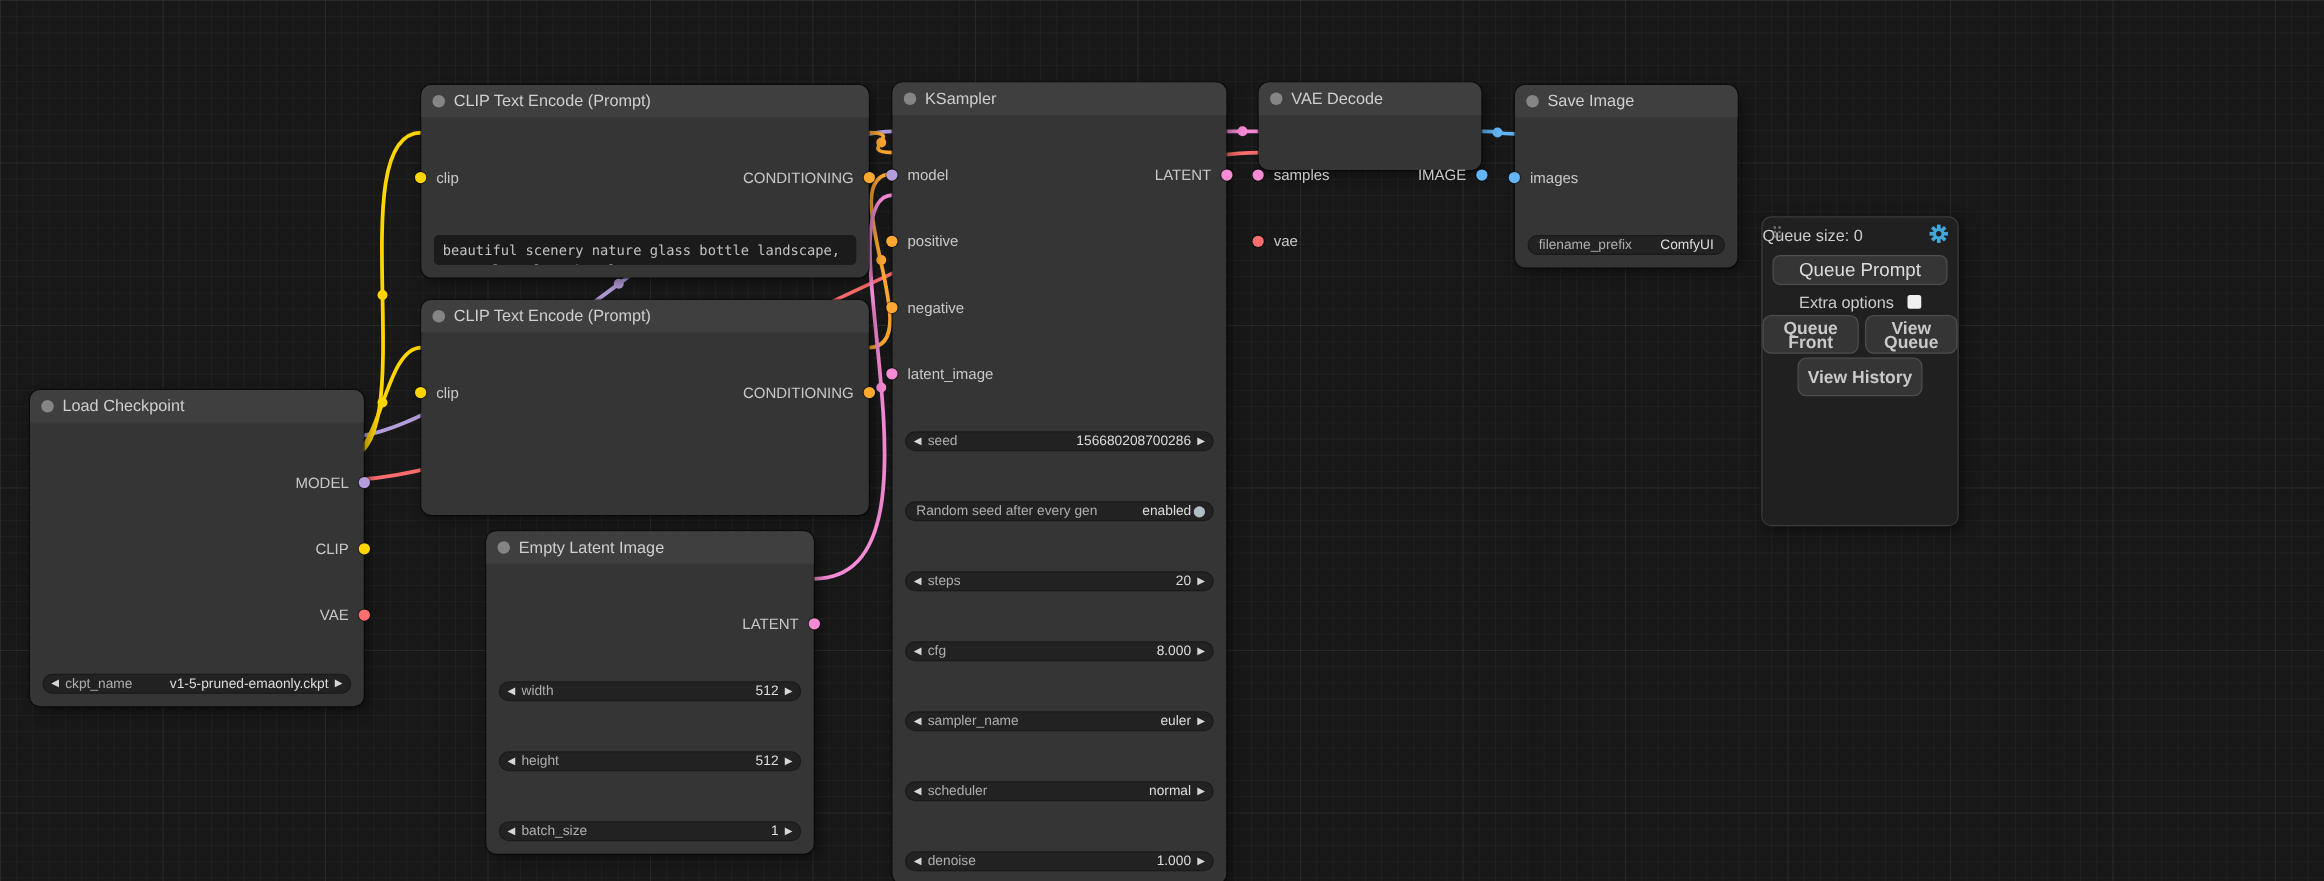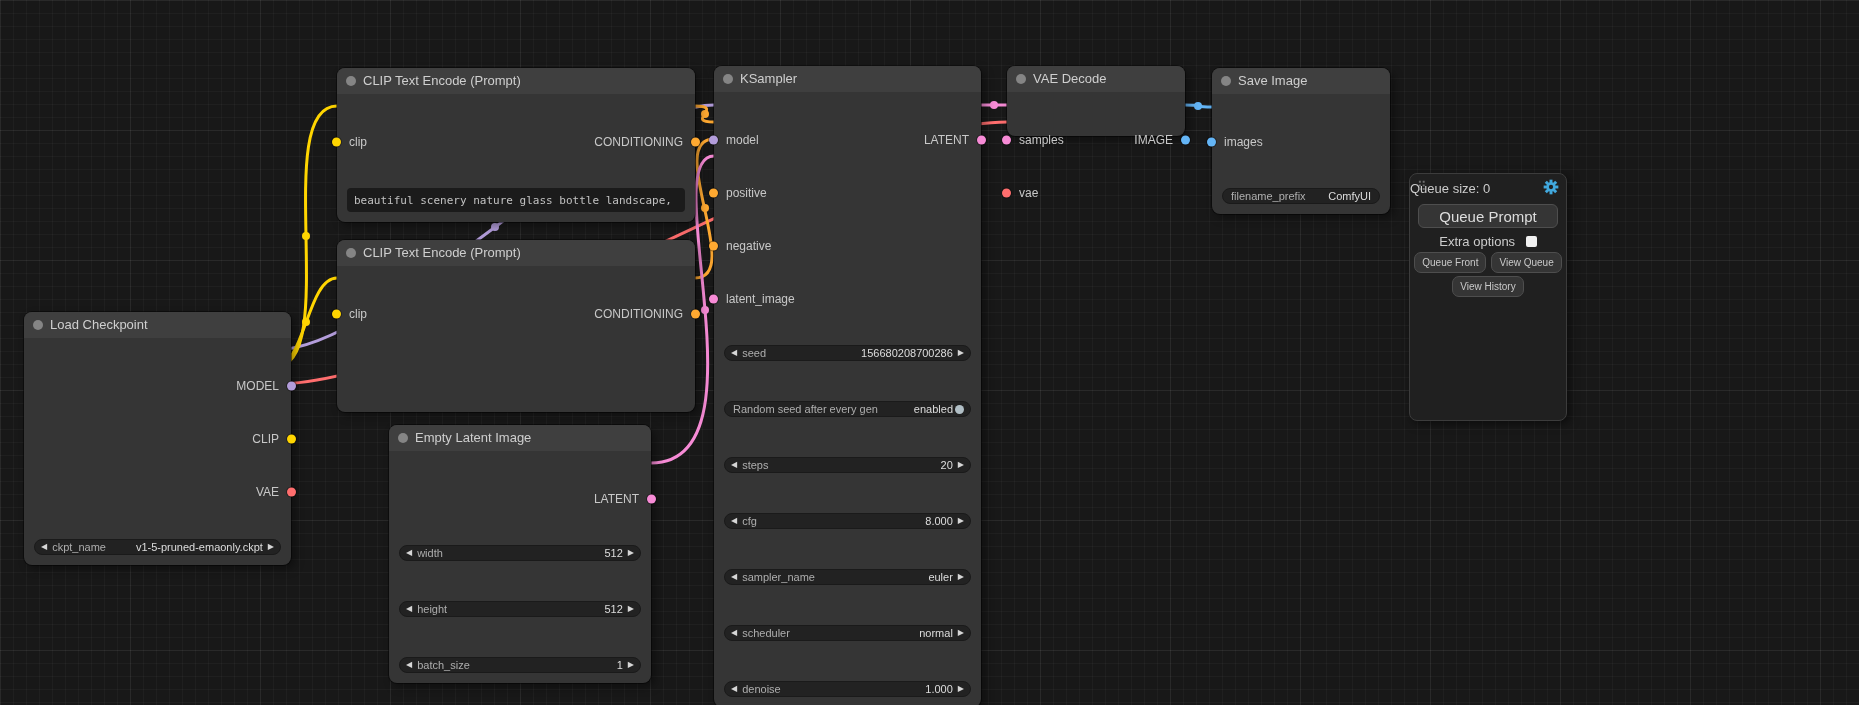--- a/index.html
+++ b/index.html
@@ -74,22 +74,22 @@
   #drag-handle { position:absolute; left:7px; top:5px; font-size:13px; color:#6e6e6e; }
   #queue-size { display:block; text-align:left; padding-top:7px; font-size:13px; }
   #gear { position:absolute; right:7px; top:5px; width:16px; height:16px; cursor:pointer; }
   .btn { display:block; background:#353535; border:1px solid #4e4e4e; border-radius:6px;
     color:#dddddd; font-family:"Liberation Sans", sans-serif; cursor:pointer; }
   #queue-prompt-btn { width:140px; height:24px; margin:6px auto 2px; font-size:15px; }
   #extra-row { text-align:center; font-size:13px; margin:6px 0 3px; color:#cccccc; }
   #extra-checkbox { appearance:none; -webkit-appearance:none; width:11px; height:11px;
     background:#f0f0f0; border-radius:2px; vertical-align:-1px; margin-left:7px; }
   .small-row { display:flex; justify-content:center; gap:5px; margin-bottom:3px; }
-  .btn.small { font-size:10px; height:21px; line-height:11px; padding:0 7px;
-    border-radius:7px; color:#c9c9c9; }
+  .btn.small { font-size:14px; height:31px; line-height:11px; padding:0 7px;
+    border-radius:7px; color:#c9c9c9;font-weight:bold; }
   .stack { margin-top:9px; }
   .btn.stacked { width:140px; height:21px; margin:0 auto 5px; font-size:15px; }
 </style>
 </head>
 <body>
 
 <div id="canvas">
 
   <svg id="wires" width="1859" height="705">
     <path class="s-model" d="M275,350 C385,350 604,105 714,105"></path>

